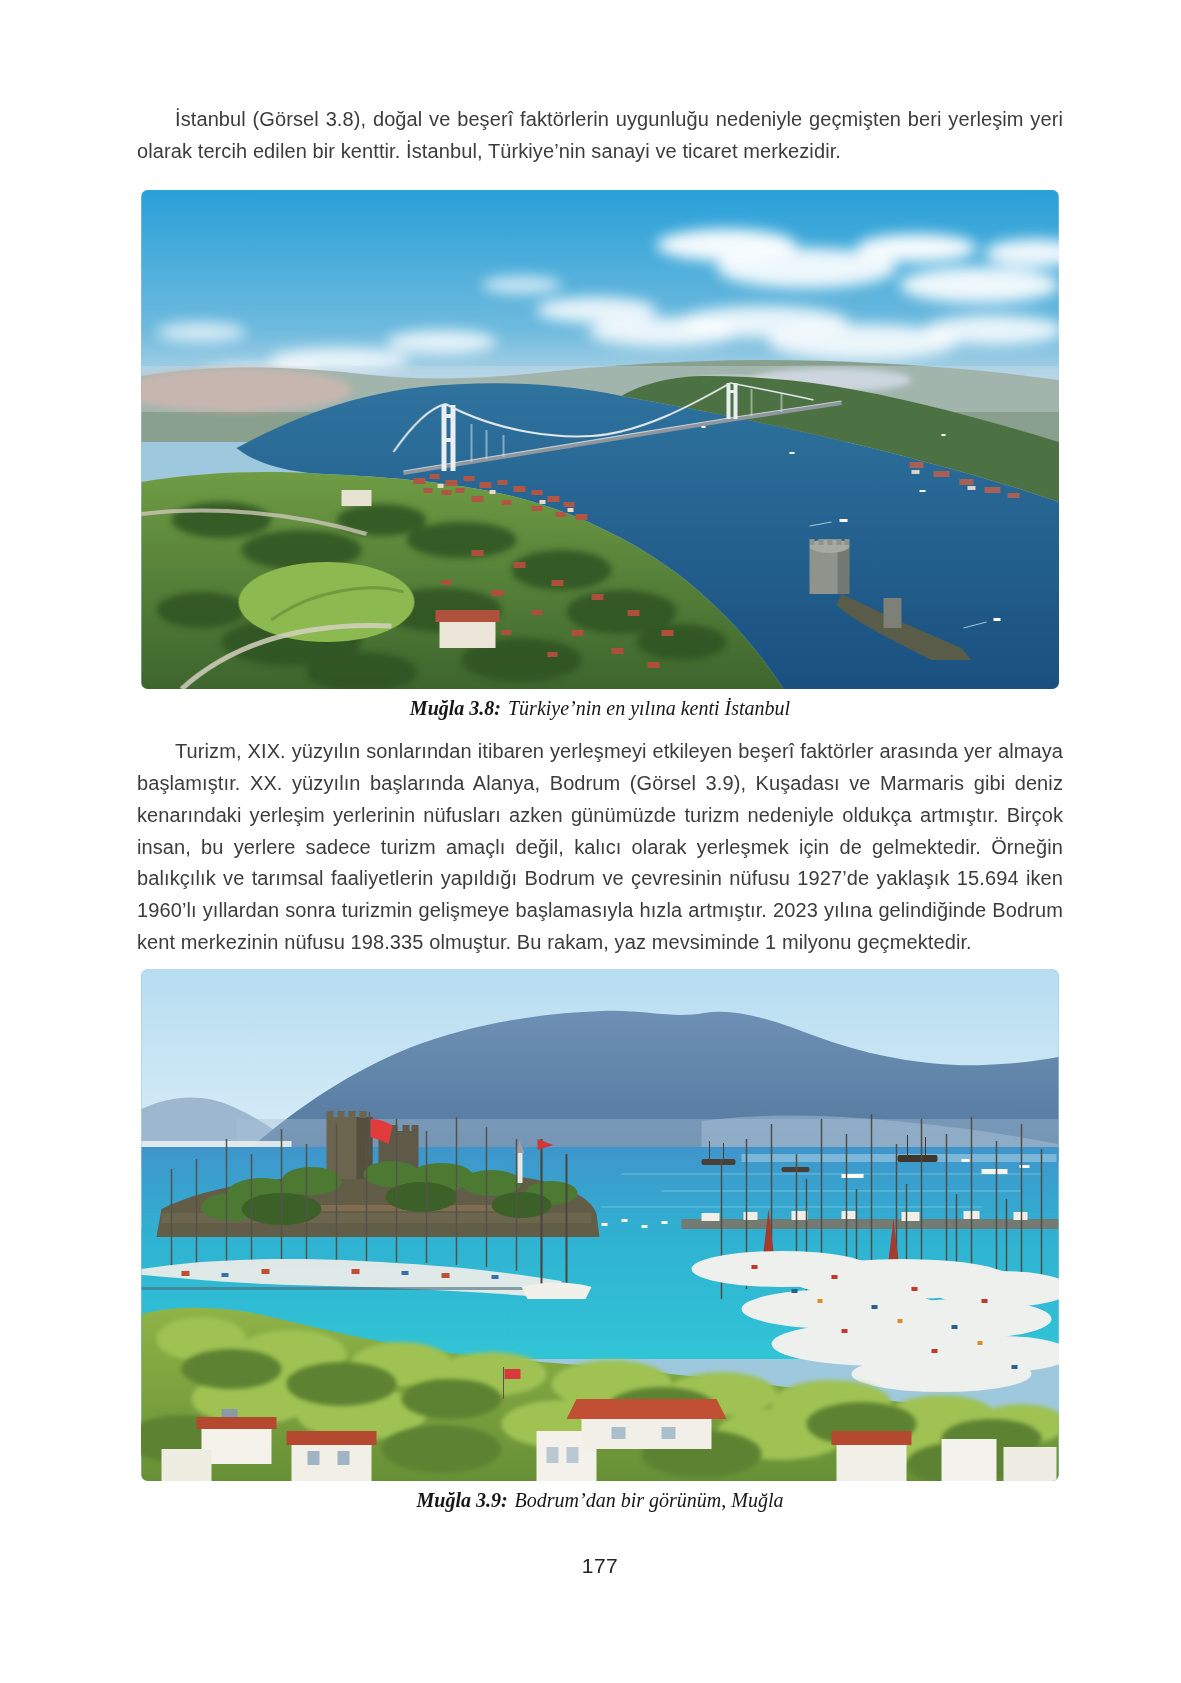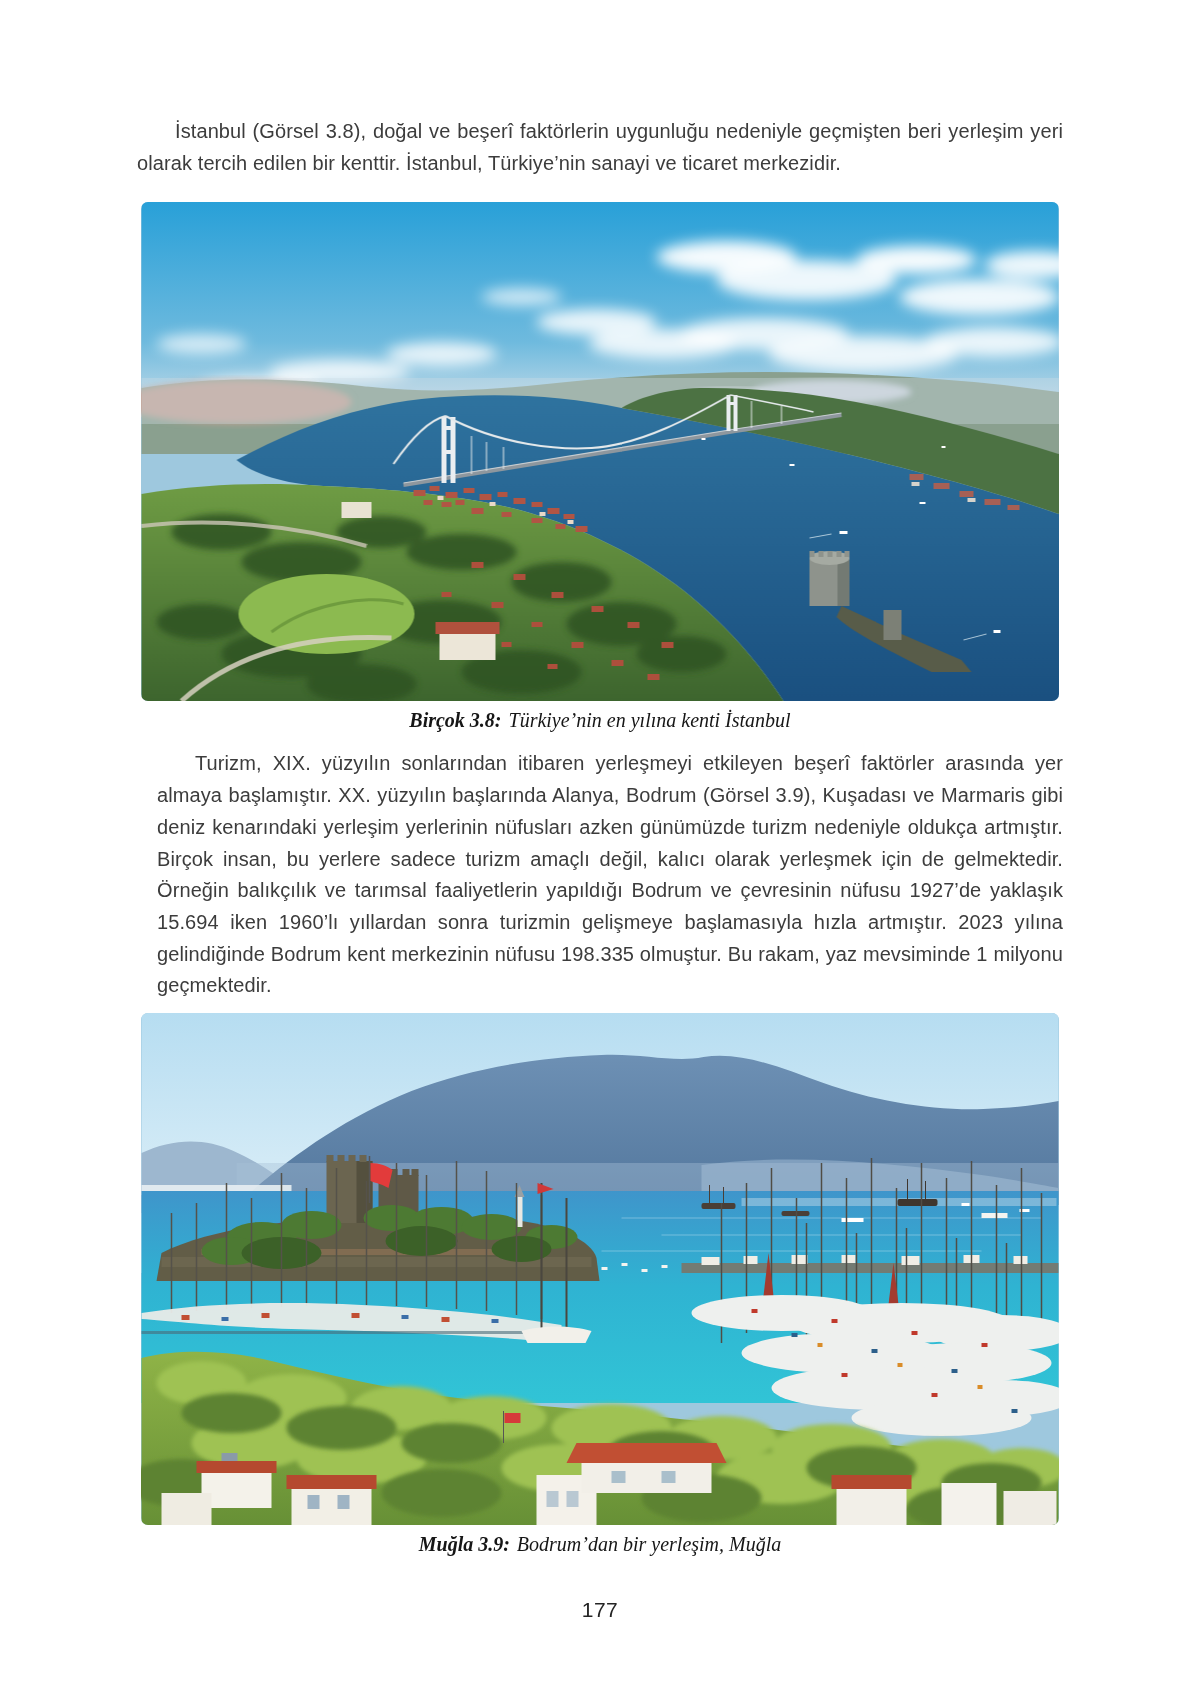--- a/index.html
+++ b/index.html
@@ -1,29 +1,29 @@
 <!DOCTYPE html>
 <html lang="tr"><head>
 <meta charset="utf-8">
 <style>
   html,body{margin:0;padding:0;}
   body{background:#ffffff;font-family:"Liberation Sans",sans-serif;}
   .page{position:relative;width:1181px;height:1683px;background:#ffffff;overflow:hidden;}
-  .content{position:absolute;left:137px;top:12px;width:926px;}
+  .content{position:absolute;left:137px;top:0;width:926px;}
   .body-para{
     margin:0;
     font-size:20px;
     line-height:31.7px;
     color:#3c3c3c;
     text-align:justify;
     text-indent:38px;
     letter-spacing:.1px;
   }
   .para1{margin-top:104px;}
-  .para2{margin-top:16px;margin-left:20px;}
+  .para2{margin-top:16px;}
   figure{margin:0;}
   .fig1{margin-top:23px;}
   .fig2{margin-top:11px;}
   .photo{
     width:918px;height:499px;
     margin:0 auto;
     border-radius:7px;
     overflow:hidden;
     background:#9ec8de;
   }
@@ -236,21 +236,21 @@
             <rect x="778" y="300" width="6" height="2" fill="#ffffff"></rect>
             <rect x="648" y="262" width="5" height="2" fill="#ffffff"></rect>
             <rect x="852" y="428" width="7" height="3" fill="#ffffff"></rect>
             <path d="M845,432 L822,438" stroke="#cfe2ec" stroke-width="1" opacity=".8"></path>
             <rect x="800" y="244" width="4" height="2" fill="#ffffff"></rect>
             <rect x="560" y="236" width="4" height="2" fill="#ffffff"></rect>
           </g>
         </svg>
       </div>
       <figcaption>
-        <span class="cap-label">Birçok 3.8:</span><span class="cap-text">Türkiye’nin en yılına kenti İstanbul</span>
+        <span class="cap-label">Muğla 3.8:</span><span class="cap-text">Türkiye’nin en yılına kenti İstanbul</span>
       </figcaption>
     </figure>
 
     <p class="body-para para2">Turizm, XIX. yüzyılın sonlarından itibaren yerleşmeyi etkileyen beşerî faktörler arasında yer almaya başlamıştır. XX. yüzyılın başlarında Alanya, Bodrum (Görsel 3.9), Kuşadası ve Marmaris gibi deniz kenarındaki yerleşim yerlerinin nüfusları azken günümüzde turizm nedeniyle oldukça artmıştır. Birçok insan, bu yerlere sadece turizm amaçlı değil, kalıcı olarak yerleşmek için de gelmektedir. Örneğin balıkçılık ve tarımsal faaliyetlerin yapıldığı Bodrum ve çevresinin nüfusu 1927’de yaklaşık 15.694 iken 1960’lı yıllardan sonra turizmin gelişmeye başlamasıyla hızla artmıştır. 2023 yılına gelindiğinde Bodrum kent merkezinin nüfusu 198.335 olmuştur. Bu rakam, yaz mevsiminde 1 milyonu geçmektedir.</p>
 
     <figure class="fig2">
       <div class="photo bodrum">
         <svg viewBox="0 0 917 512" xmlns="http://www.w3.org/2000/svg">
           <defs>
             <linearGradient id="sky2" x1="0" y1="0" x2="0" y2="1">
@@ -512,20 +512,20 @@
                 <rect x="520" y="458" width="14" height="12" fill="#aabfcb"></rect>
               <rect x="690" y="462" width="80" height="14" fill="#b5492f"></rect>
               <rect x="695" y="476" width="70" height="36" fill="#f2efe8"></rect>
               <rect x="800" y="470" width="55" height="42" fill="#f4f2ec"></rect>
               <rect x="862" y="478" width="53" height="34" fill="#efece4"></rect>
             </g>
           </g>
         </svg>
       </div>
       <figcaption>
-        <span class="cap-label">Muğla 3.9:</span><span class="cap-text">Bodrum’dan bir yerleşim, Muğla</span>
+        <span class="cap-label">Muğla 3.9:</span><span class="cap-text">Bodrum’dan bir görünüm, Muğla</span>
       </figcaption>
     </figure>
 
     <div class="page-number">177</div>
 
   </section>
 </main>
 
 </body></html>

